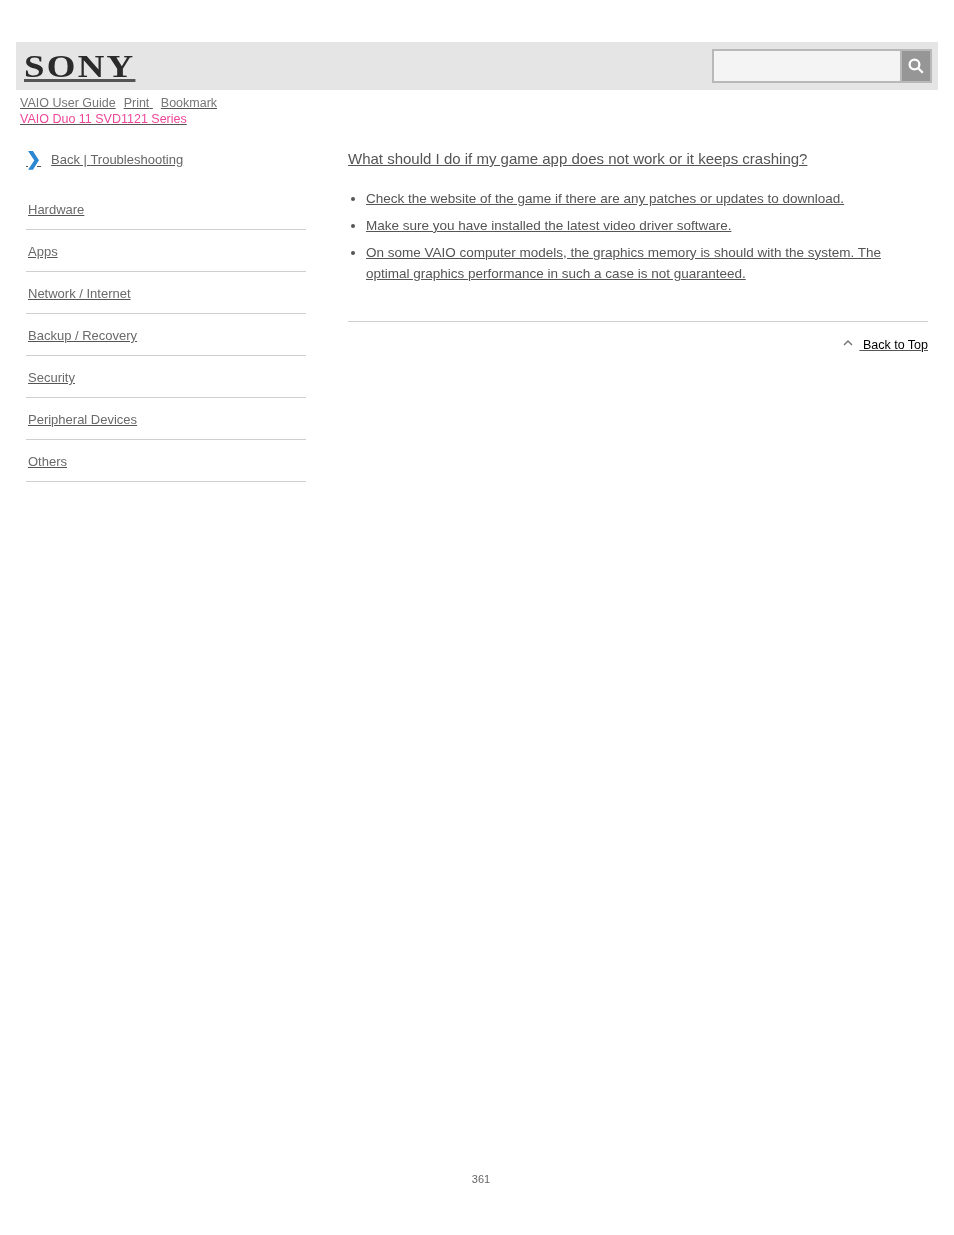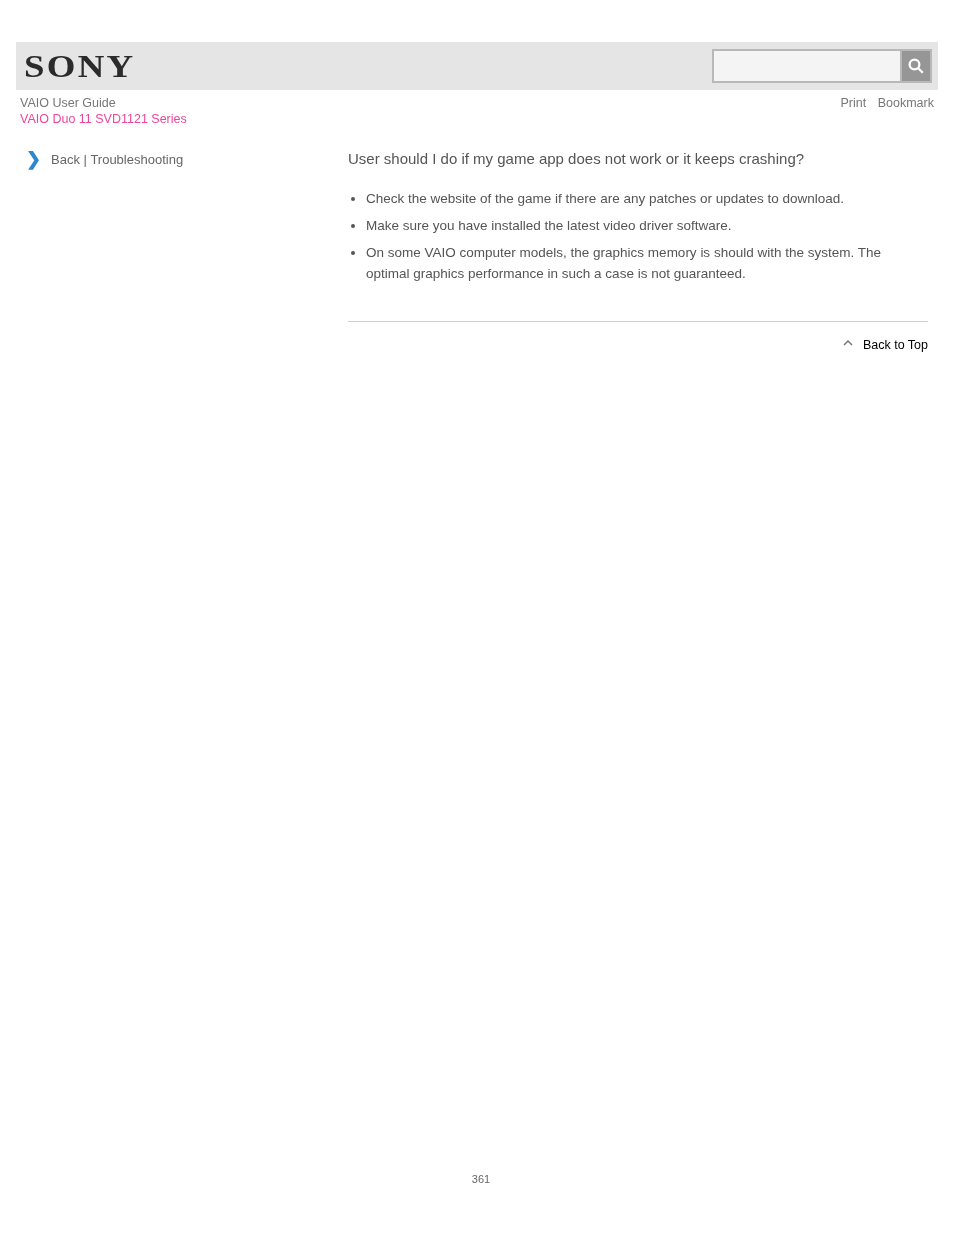--- a/index.html
+++ b/index.html
@@ -6,20 +6,21 @@
   body {
     font-family: Arial, Helvetica, sans-serif;
     background: #ffffff;
     color: #555;
     width: 954px;
     height: 1235px;
     position: relative;
   }
   .page {
     padding: 42px 16px 0 16px;
+    text-decoration: underline;
   }
   .topbar {
     background: #e5e5e5;
     height: 48px;
     display: flex;
     align-items: center;
     justify-content: space-between;
     padding: 0 6px 0 6px;
   }
   .logo {
@@ -51,25 +52,23 @@
     border-left: none;
     background: #969696;
     display: flex;
     align-items: center;
     justify-content: center;
     cursor: pointer;
   }
   .search-btn svg { display: block; }
   .below-bar {
     display: flex;
-    justify-content: space-between;
     padding: 6px 4px 0 4px;
     font-size: 12.5px;
     color: #777;
-    gap: 20px;
   }
   .below-bar .right a { color: #777; text-decoration: none; margin-left: 8px; }
   .product {
     margin-top: 2px;
     font-size: 12.5px;
     color: #ec4899;
     padding-left: 4px;
   }
   .content {
     display: flex;
@@ -184,24 +183,33 @@
   <div class="product">VAIO Duo 11   SVD1121 Series</div>
 
   <div class="content">
     <aside class="sidebar">
       <div class="side-heading">
         <span class="chev">❯</span>
         <span>
           <span>Back</span> | <span>Troubleshooting</span>
         </span>
       </div>
+      <ul class="side-list">
+        <li>Hardware</li>
+        <li>Apps</li>
+        <li>Network / Internet</li>
+        <li>Backup / Recovery</li>
+        <li>Security</li>
+        <li>Peripheral Devices</li>
+        <li>Others</li>
+      </ul>
     </aside>
 
     <main class="main">
-      <h1 class="article-title">User should I do if my game app does not work or it keeps crashing?</h1>
+      <h1 class="article-title">What should I do if my game app does not work or it keeps crashing?</h1>
       <div class="article-body">
         <ul>
           <li>Check the website of the game if there are any patches or updates to download.</li>
           <li>Make sure you have installed the latest video driver software.</li>
           <li>On some VAIO computer models, the graphics memory is should with the system. The optimal graphics performance in such a case is not guaranteed.</li>
         </ul>
         <hr class="article-sep">
         <div class="back-top">
           <span class="up">
             <svg width="10" height="10" viewBox="0 0 10 10">

